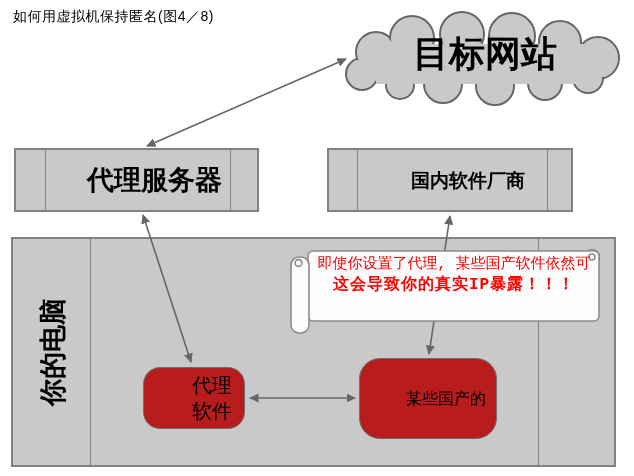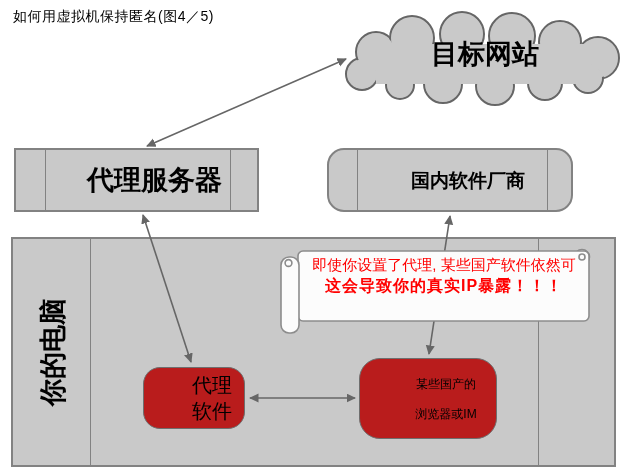--- a/index.html
+++ b/index.html
@@ -12,52 +12,52 @@
   #title{left:13px;top:8px;font-size:14px;color:#000;letter-spacing:0.5px;}
   
   .gray-box{background:#c9c9c9;border:2px solid #828282;box-sizing:border-box;}
   .vdiv{position:absolute;top:0;bottom:0;width:0;border-left:1.5px solid #828282;}
   .box-label{position:absolute;inset:0;display:flex;flex-direction:column;
     align-items:center;justify-content:center;color:#000;text-align:center;margin-left:36px;}
   
   #proxy-server{left:14px;top:148px;width:245px;height:64px;z-index:2;}
   #proxy-server .box-label{font-size:27px;font-weight:bold;}
   
-  #vendor-server{left:327px;top:148px;width:246px;height:64px;z-index:2;border-radius:17px;}
+  #vendor-server{left:327px;top:148px;width:246px;height:64px;z-index:2;}
   #vendor-server .box-label{font-size:19px;font-weight:bold;line-height:27px;}
   
   #your-computer{left:11px;top:237px;width:605px;height:230px;z-index:1;}
   #your-computer-label{position:absolute;left:0;top:0;width:79px;height:226px;
     display:flex;align-items:center;justify-content:center;}
   #your-computer-label span{transform:rotate(-90deg);white-space:nowrap;
     font-size:27px;font-weight:bold;color:#000;}
   
   .round-node{background:#b91c1c;border:1.5px solid #6e6e6e;box-sizing:border-box;z-index:3;}
   #proxy-software{left:143px;top:367px;width:102px;height:62px;border-radius:17px;}
   #proxy-software .box-label{font-size:20px;line-height:26px;}
   #domestic-apps{left:359px;top:358px;width:138px;height:81px;border-radius:21px;}
-  #domestic-apps .box-label{font-size:12px;line-height:30px;}
+  #domestic-apps .box-label{font-size:16px;line-height:30px;}
   
   #cloud{left:340px;top:8px;width:290px;height:100px;z-index:2;}
   #cloud-label{position:absolute;inset:0;display:flex;align-items:center;
-    justify-content:center;padding-bottom:8px;font-size:27px;font-weight:bold;color:#000;}
+    justify-content:center;padding-bottom:8px;font-size:36px;font-weight:bold;color:#000;}
   
   #arrows{left:0;top:0;width:634px;height:476px;z-index:5;pointer-events:none;}
   
-  #warning-scroll{left:278px;top:243px;width:330px;height:96px;z-index:6;}
+  #warning-scroll{left:288px;top:243px;width:330px;height:96px;z-index:6;font-family:Liberation Mono, monospace;}
   #warning-text{position:absolute;left:21px;top:11px;width:290px;text-align:center;
     color:#ff0000;font-size:15px;line-height:21px;white-space:nowrap;}
   #warning-emphasis{font-size:16px;font-weight:bold;letter-spacing:1px;}
 </style>
 </head>
 <body>
 
 <div id="canvas">
 
-  <div id="title" class="abs">如何用虚拟机保持匿名(图4／5)</div>
+  <div id="title" class="abs">如何用虚拟机保持匿名(图4／8)</div>
 
   <div id="cloud" class="abs">
     <svg width="290" height="100" viewBox="0 0 290 100">
       <g stroke="#666666" stroke-width="2" fill="#c9c9c9">
         <circle cx="22" cy="66" r="16"></circle>
           <circle cx="36" cy="44" r="20"></circle>
         <circle cx="72" cy="30" r="22"></circle>
           <circle cx="122" cy="26" r="22"></circle>
         <circle cx="172" cy="28" r="23"></circle>
           <circle cx="220" cy="34" r="21"></circle>
@@ -112,21 +112,20 @@
   <div id="proxy-software" class="abs round-node">
     <div class="box-label">
       <span>代理</span>
       <span>软件</span>
     </div>
   </div>
 
   <div id="domestic-apps" class="abs round-node">
     <div class="box-label">
       <span>某些国产的</span>
-      <span>浏览器或IM</span>
     </div>
   </div>
 
   <svg id="arrows" class="abs">
     <defs>
       <marker id="ah" markerWidth="11" markerHeight="10" refX="8.5" refY="4.5" orient="auto-start-reverse" markerUnits="userSpaceOnUse">
         <path d="M0,0 L9.5,4.5 L0,9 z" fill="#666666"></path>
       </marker>
     </defs>
     <g stroke="#666666" stroke-width="1.6">

